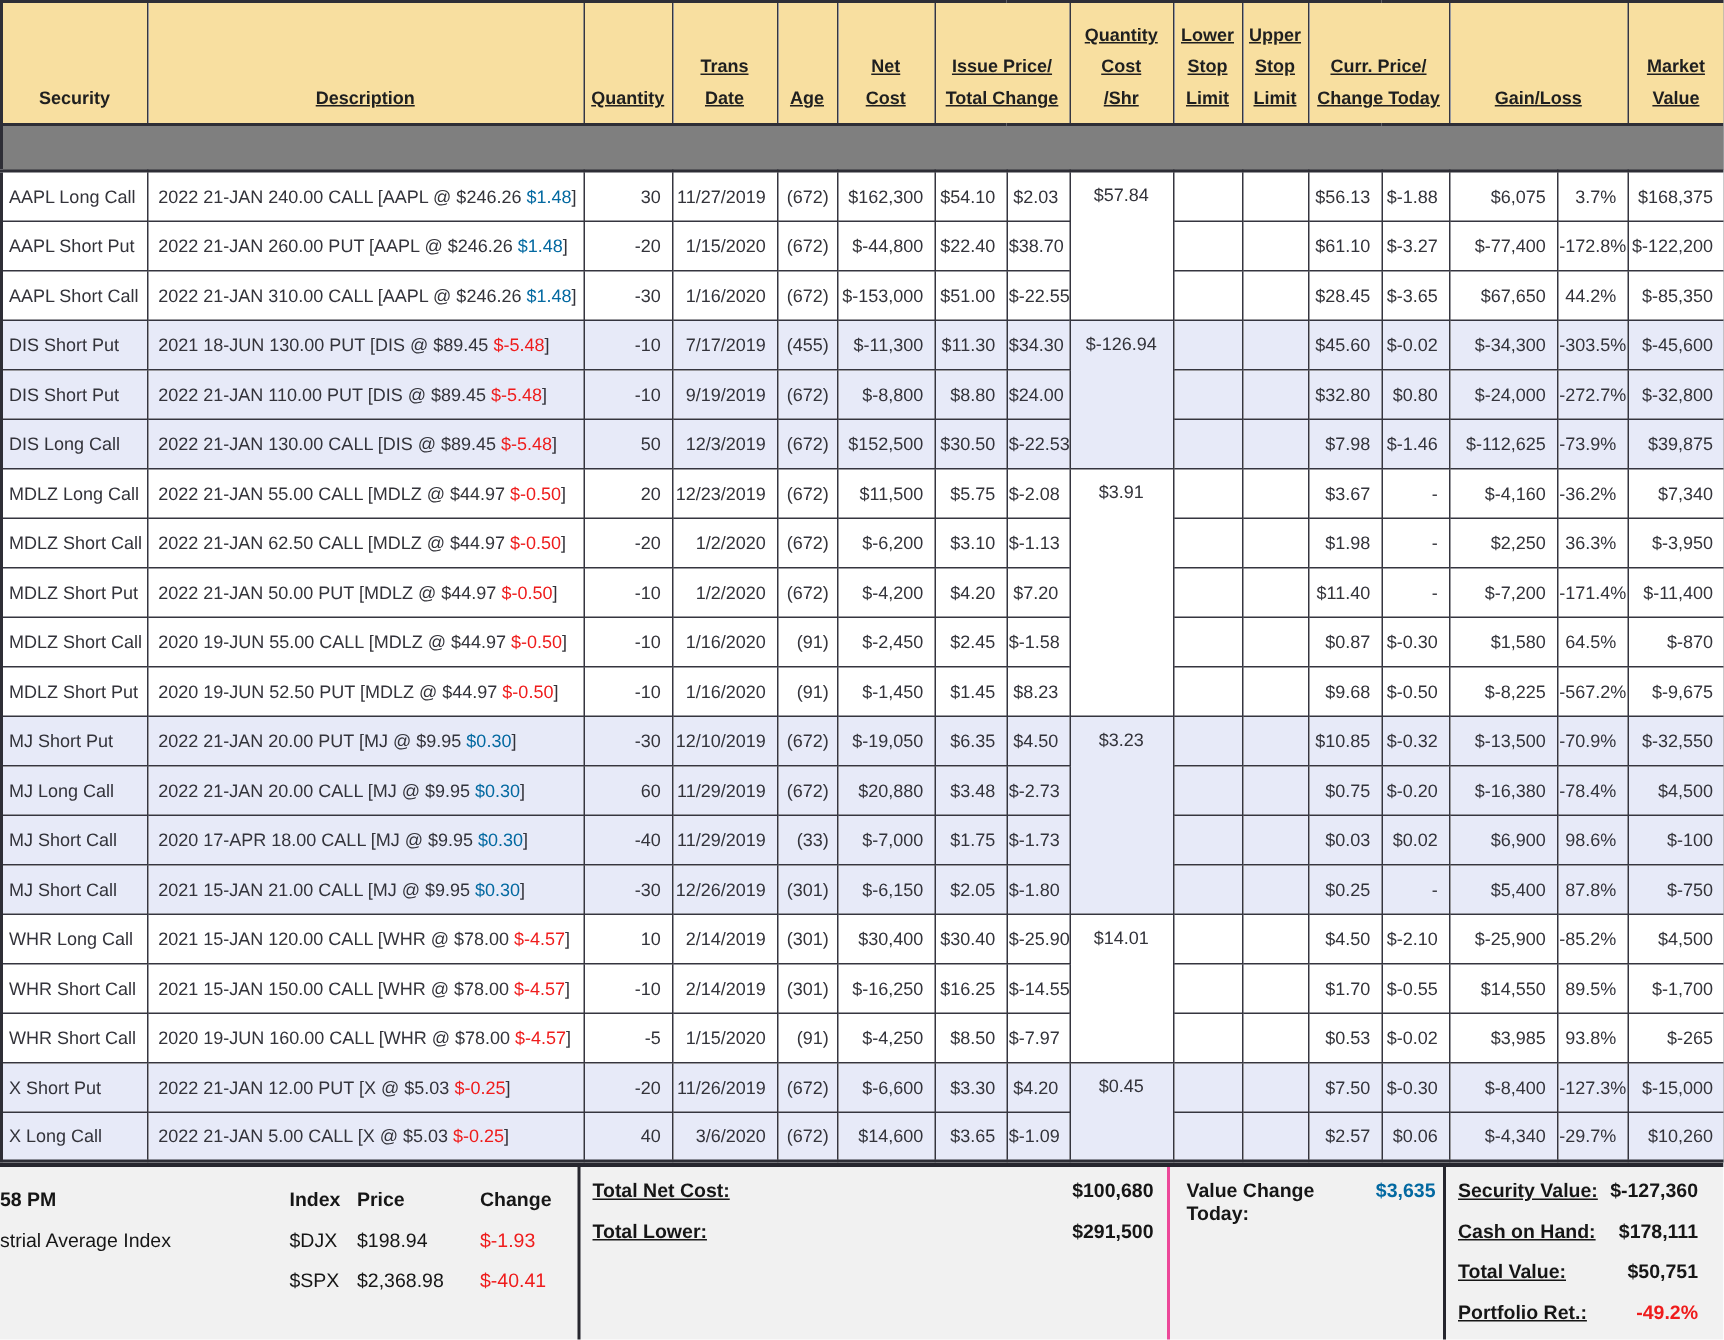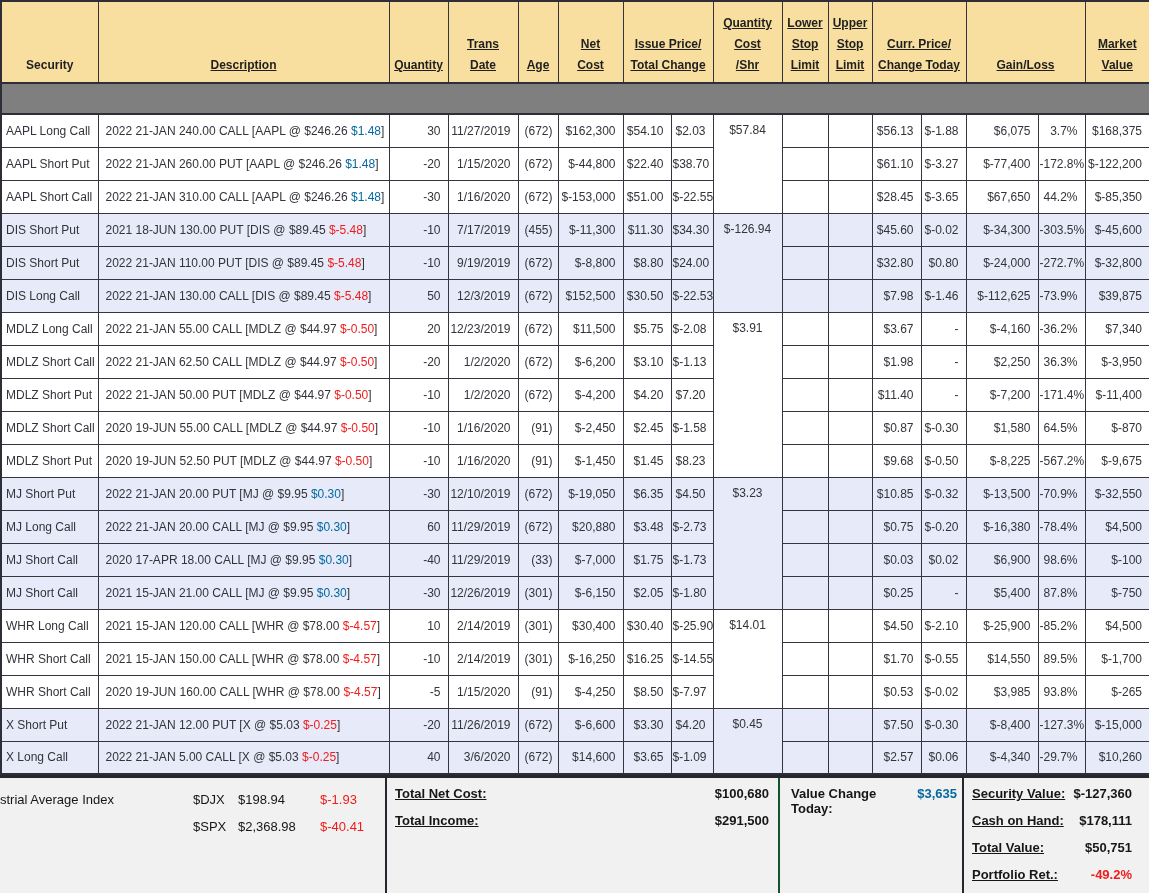--- a/index.html
+++ b/index.html
@@ -29,21 +29,21 @@
   td.eff  { text-align:center; vertical-align:top; padding-top:8px;margin-left:44px; }
   .pos  { color:#0369a1; }
   .neg  { color:#ef1c1c; }
   .dash { color:#70707a; }
 
   
   .footer { flex:1; display:flex; background:#f1f1f1; border-top:3px solid #26262e; font-size:13px; color:#161616; }
   .fp { height:100%; padding-top:8px; }
   .fp1 { width:385px; }
   .fp2 { width:393px; border-left:2px solid #26262e; padding-left:8px; padding-right:9px; }
-  .fp3 { width:184px; border-left:2px solid #14532d; padding-left:11px; padding-right:5px; }
+  .fp3 { width:184px; border-left:2px solid #ec4899; padding-left:11px; padding-right:5px; }
   .fp4 { width:179px; border-left:2px solid #26262e; padding-left:8px; padding-right:9px; }
   .frow { height:27px; display:grid; grid-template-columns:193px 45px 82px auto; align-items:center; }
   .frow .cut { overflow:hidden; white-space:nowrap; }
   .fbold { font-weight:bold; }
   .flabel { font-weight:bold; text-decoration:underline; cursor:pointer; }
   .fline { height:27px; display:flex; justify-content:space-between; align-items:flex-start; }
   .fline .val { font-weight:bold; }
   .band { height:9px; background:#2a3136; }
 </style>
 </head>
@@ -476,40 +476,46 @@
           <td class="num neg">-29.7%</td>
           <td class="num">$10,260</td>
         </tr>
       </tbody>
   </table>
 
   <div class="footer">
 
     <div class="fp fp1">
       <div class="frow">
+        <span class="cut fbold">58 PM</span>
+        <span class="fbold">Index</span>
+        <span class="fbold">Price</span>
+        <span class="fbold">Change</span>
+      </div>
+      <div class="frow">
         <span class="cut">strial Average Index</span>
         <span>$DJX</span>
         <span>$198.94</span>
         <span class="neg">$-1.93</span>
       </div>
       <div class="frow">
         <span class="cut"></span>
         <span>$SPX</span>
         <span>$2,368.98</span>
         <span class="neg">$-40.41</span>
       </div>
     </div>
 
     <div class="fp fp2">
       <div class="fline">
         <span class="flabel">Total Net Cost:</span>
         <span class="val">$100,680</span>
       </div>
       <div class="fline">
-        <span class="flabel">Total Income:</span>
+        <span class="flabel">Total Lower:</span>
         <span class="val">$291,500</span>
       </div>
     </div>
 
     <div class="fp fp3">
       <div class="fline">
         <span class="fbold">Value Change Today:</span>
         <span class="val pos">$3,635</span>
       </div>
     </div>

